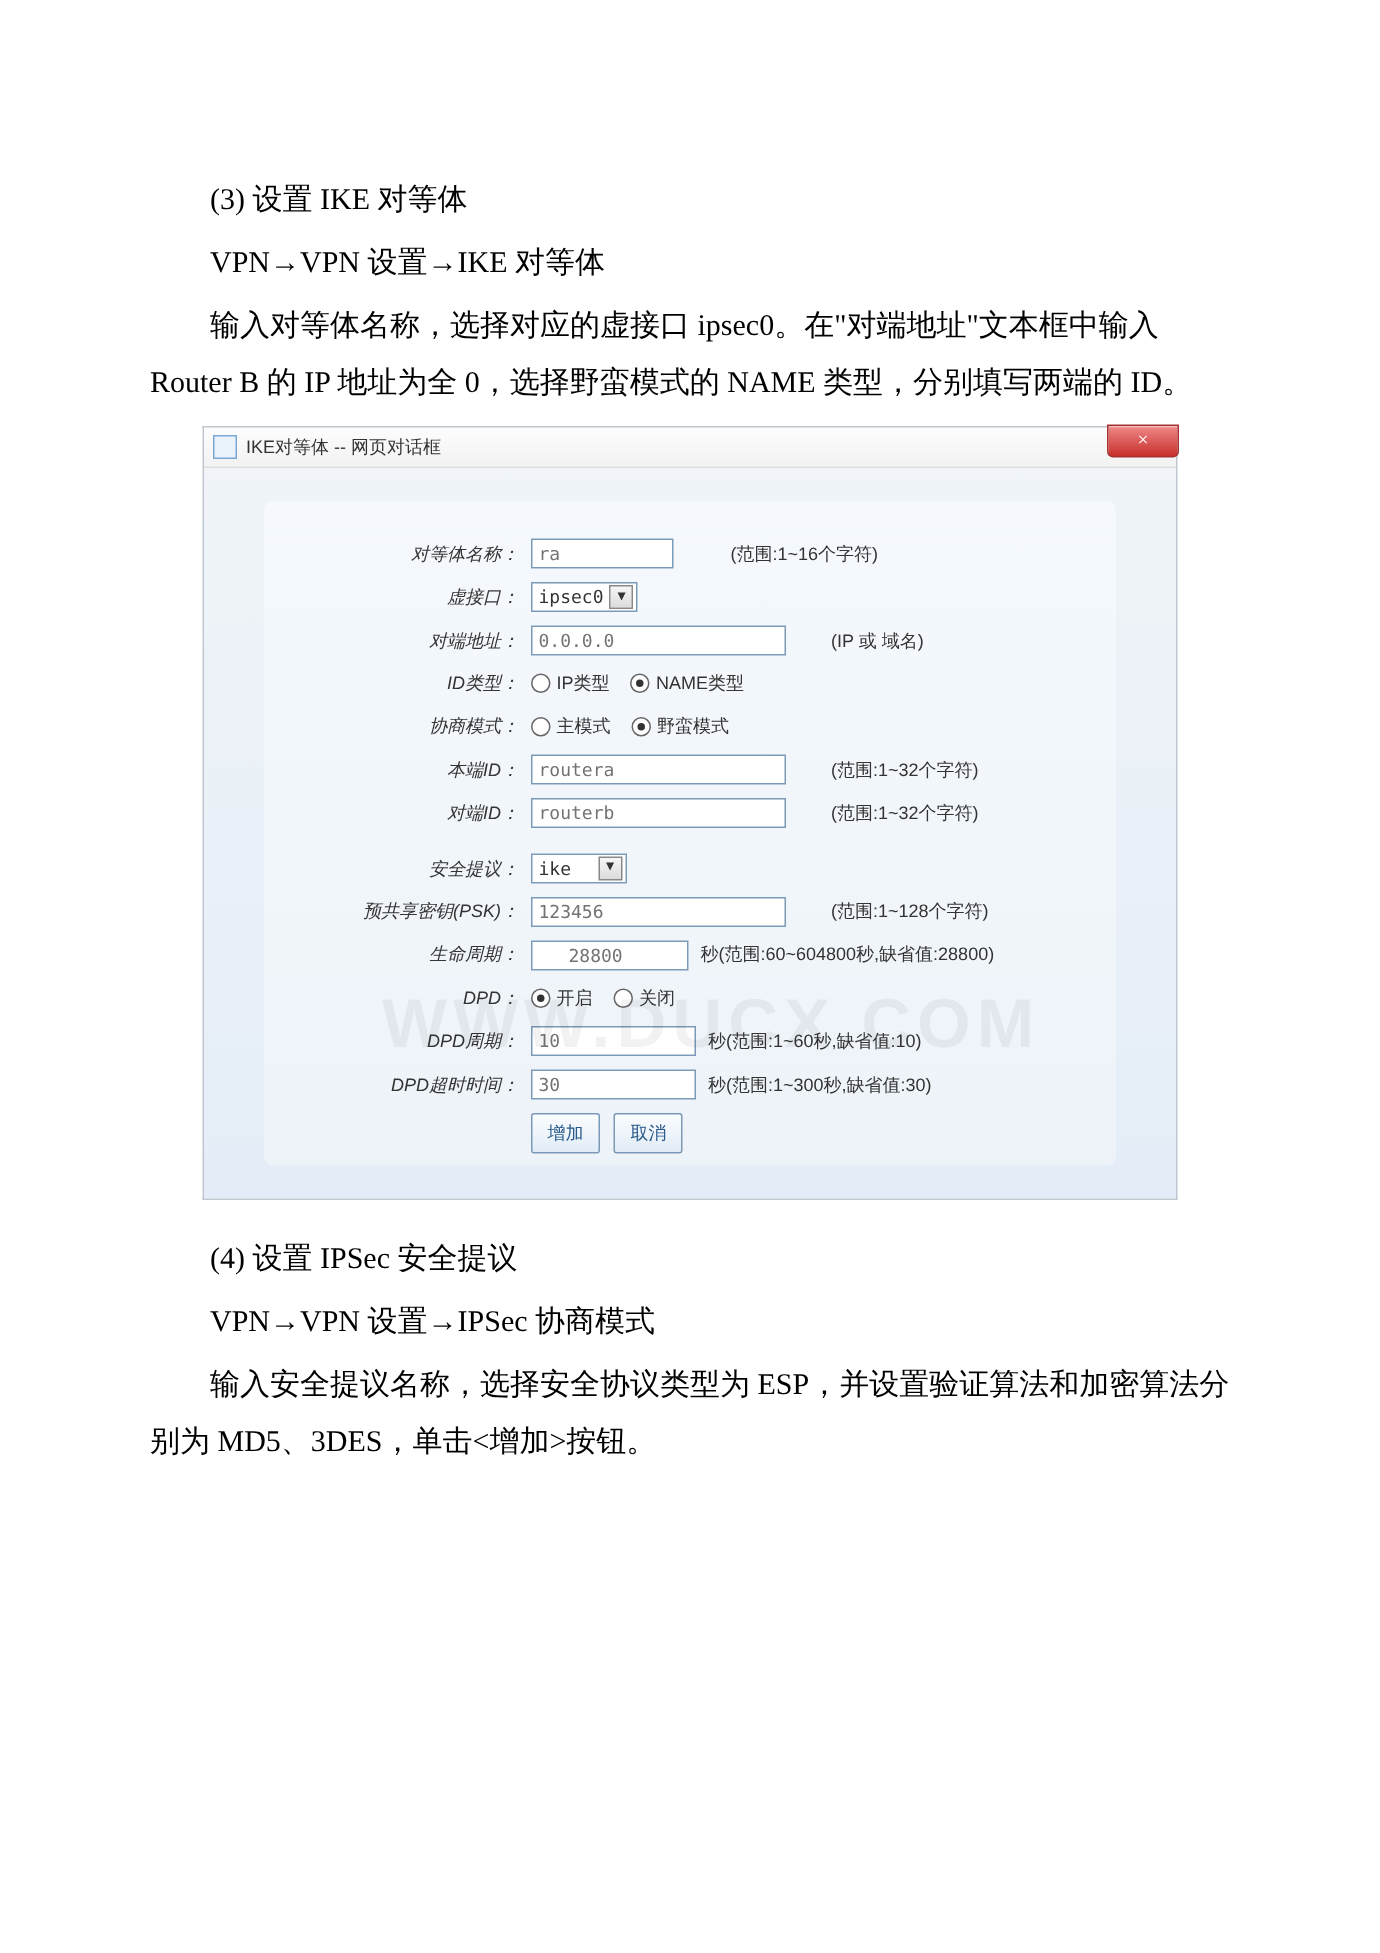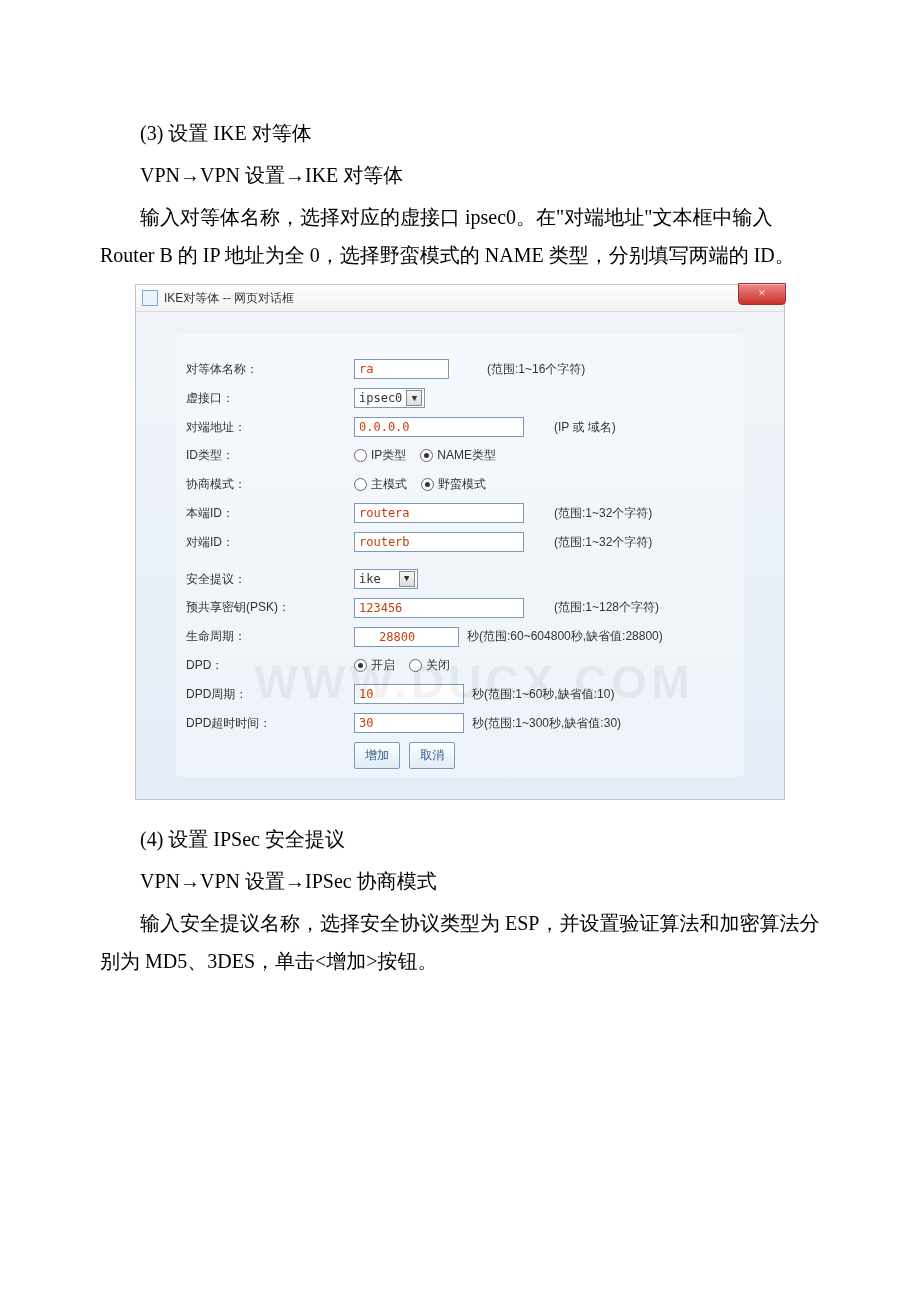--- a/index.html
+++ b/index.html
@@ -77,31 +77,33 @@
       padding: 18px 10px 8px 10px;
     }
     .row {
       display: flex;
       align-items: center;
       margin: 6px 0;
       min-height: 20px;
     }
     .row-label {
       width: 160px;
+      text-align: right;
       padding-right: 8px;
       font-family: "SimSun", sans-serif;
+      font-style: italic;
     }
     .txt {
       border: 1px solid #7a9ab8;
       background: #fff;
       height: 18px;
       padding: 0 4px;
       font-size: 12px;
       font-family: monospace, "SimSun";
-      color: #c2410c;
+      color: #737373;
     }
     .txt-sm { width: 85px; }
     .txt-md { width: 160px; }
     .txt-sel {
       border: 1px solid #7a9ab8;
       background: #fff;
       height: 18px;
       font-size: 12px;
       font-family: monospace;
       display: inline-flex;

